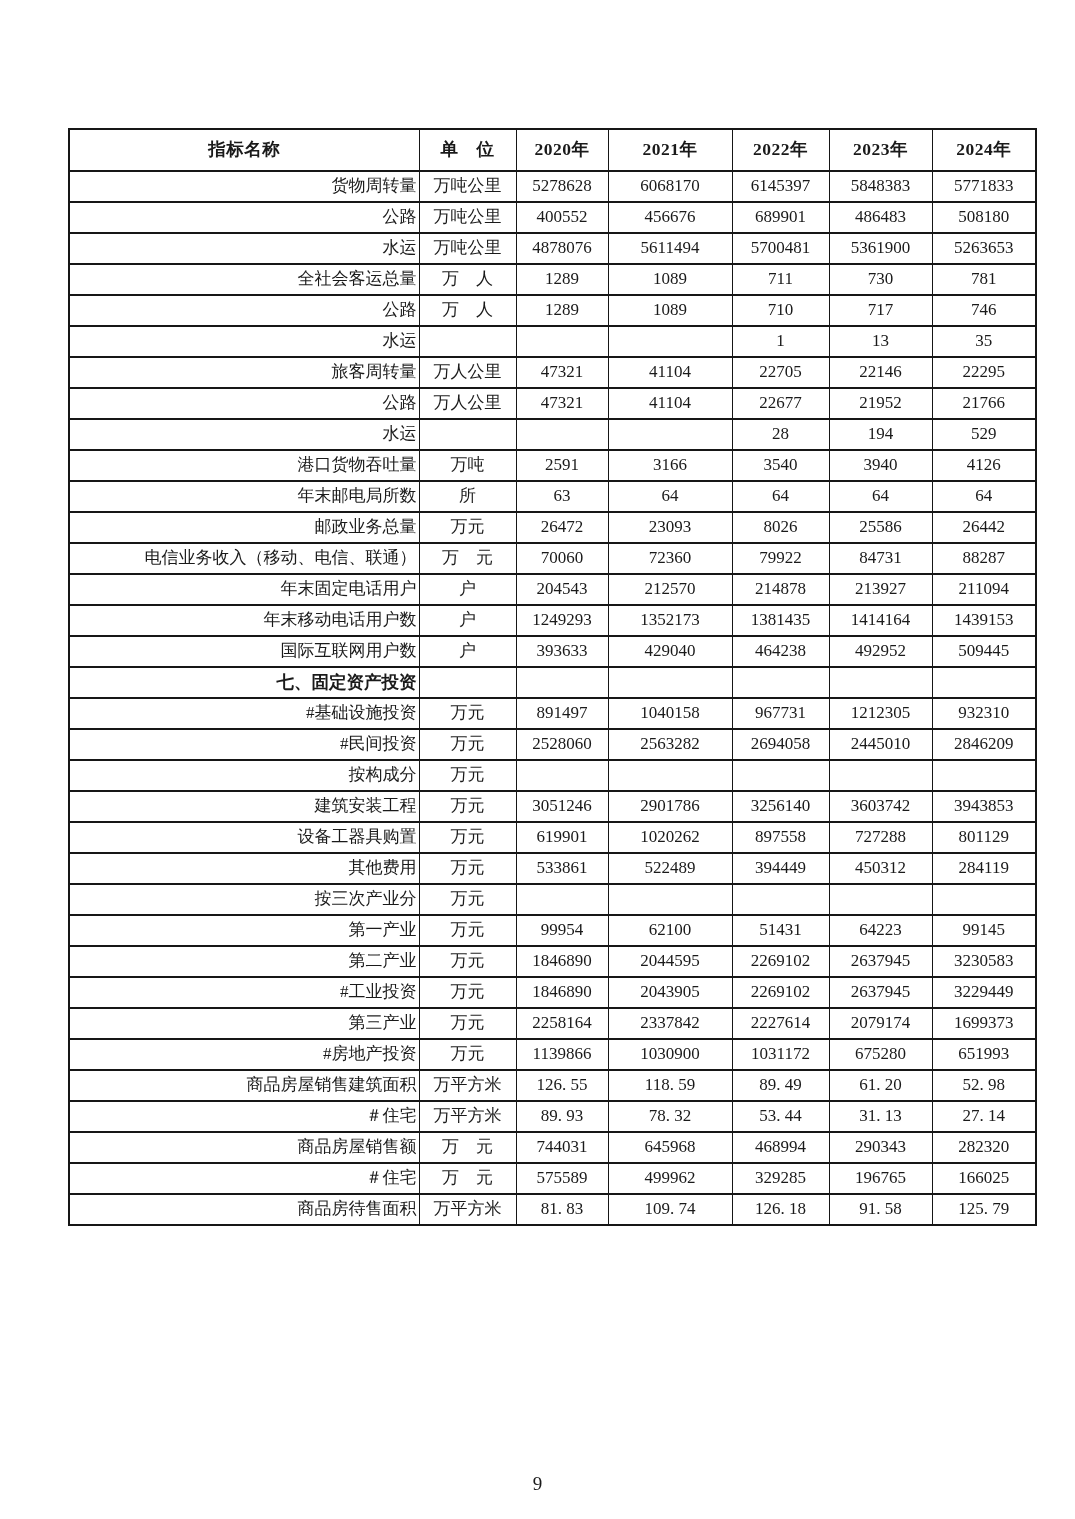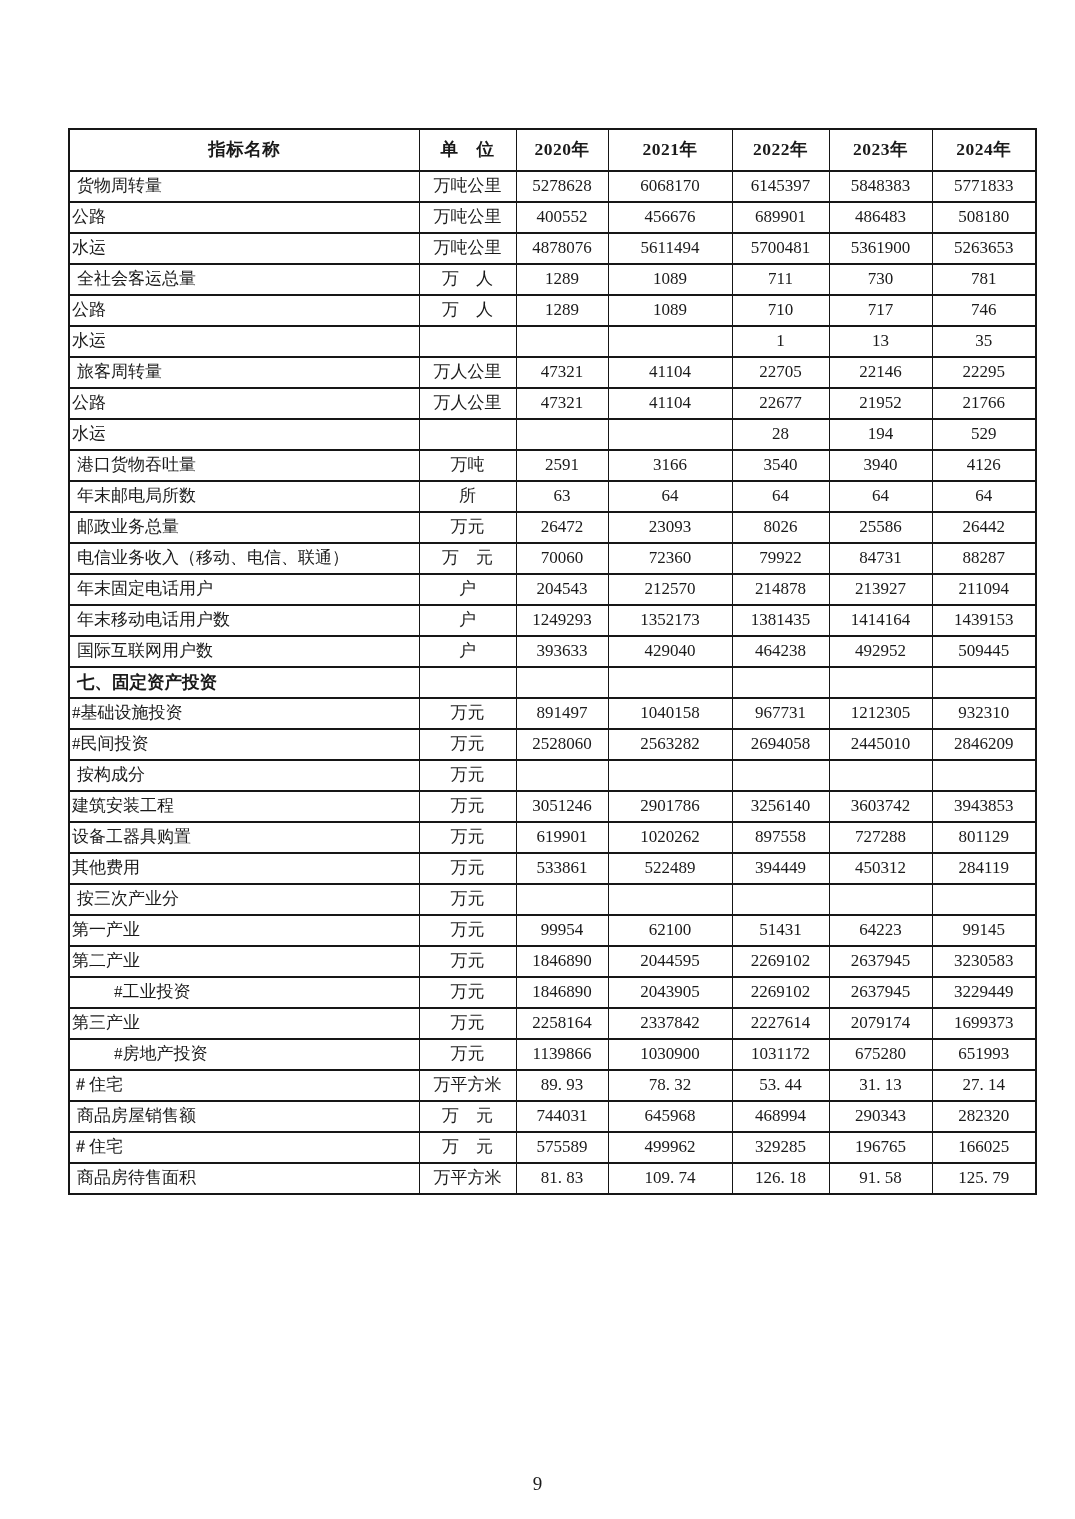--- a/index.html
+++ b/index.html
@@ -40,21 +40,21 @@
     box-sizing: border-box;
   }
   .stat-table thead th {
     height: 42px;
     font-weight: bold;
     text-align: center;
     font-size: 17.5px;
     letter-spacing: 0.5px;
   }
   .stat-table tbody td { height: 31px; }
-  td.c-name { text-align: left; }
+  td.c-name { text-align: right; }
   td.c-unit, td.c-val { text-align: center; }
   td.c-name.ind0 { padding-left: 7px; }
   td.c-name.ind1 { }
   td.c-name.ind2 { padding-left: 44px; }
   tr.bold-row td { font-weight: bold; font-size: 17.5px; margin-left: 24px; }
   .page-number {
     position: absolute;
     left: 0; right: 0;
     top: 1473px;
     text-align: center;
@@ -344,20 +344,29 @@
           <tr>
             <td class="c-name ind2">#房地产投资</td>
             <td class="c-unit">万元</td>
             <td class="c-val">1139866</td>
             <td class="c-val">1030900</td>
             <td class="c-val">1031172</td>
             <td class="c-val">675280</td>
             <td class="c-val">651993</td>
           </tr>
           <tr>
+            <td class="c-name ind0">商品房屋销售建筑面积</td>
+            <td class="c-unit">万平方米</td>
+            <td class="c-val">126. 55</td>
+            <td class="c-val">118. 59</td>
+            <td class="c-val">89. 49</td>
+            <td class="c-val">61. 20</td>
+            <td class="c-val">52. 98</td>
+          </tr>
+          <tr>
             <td class="c-name ind1">＃住宅</td>
             <td class="c-unit">万平方米</td>
             <td class="c-val">89. 93</td>
             <td class="c-val">78. 32</td>
             <td class="c-val">53. 44</td>
             <td class="c-val">31. 13</td>
             <td class="c-val">27. 14</td>
           </tr>
           <tr>
             <td class="c-name ind0">商品房屋销售额</td>

